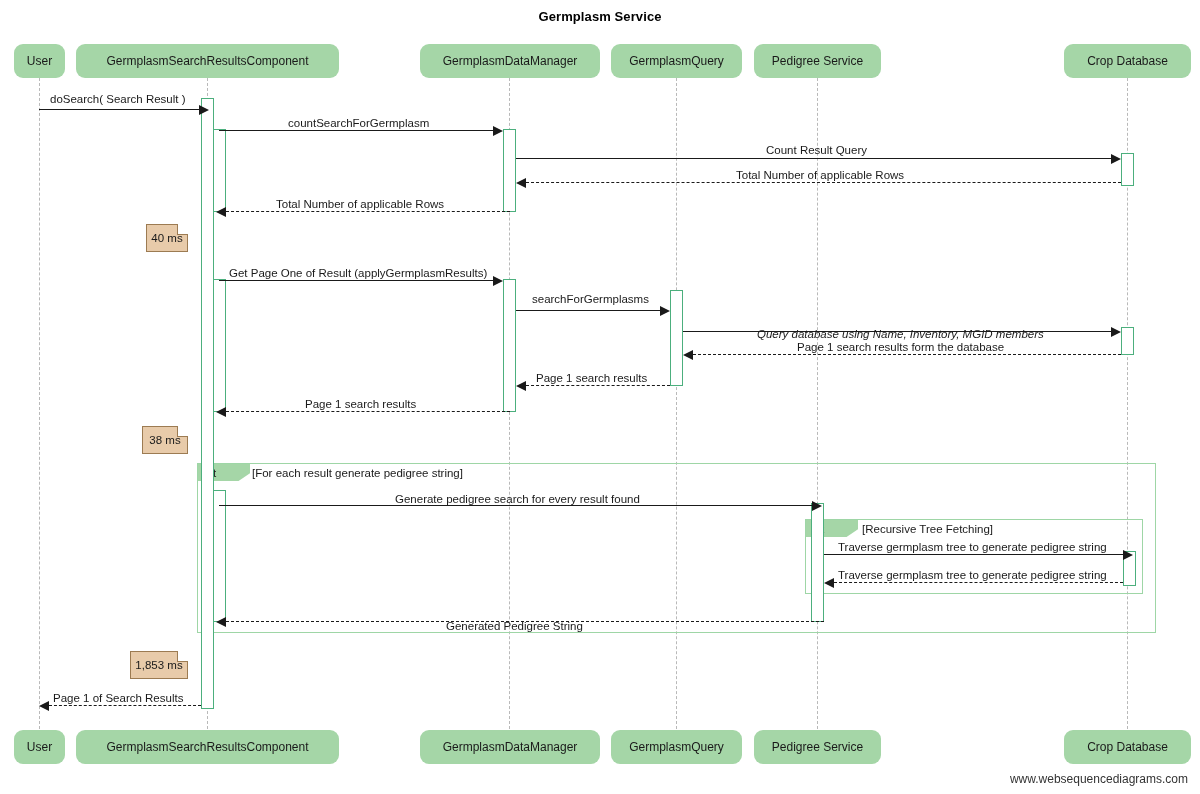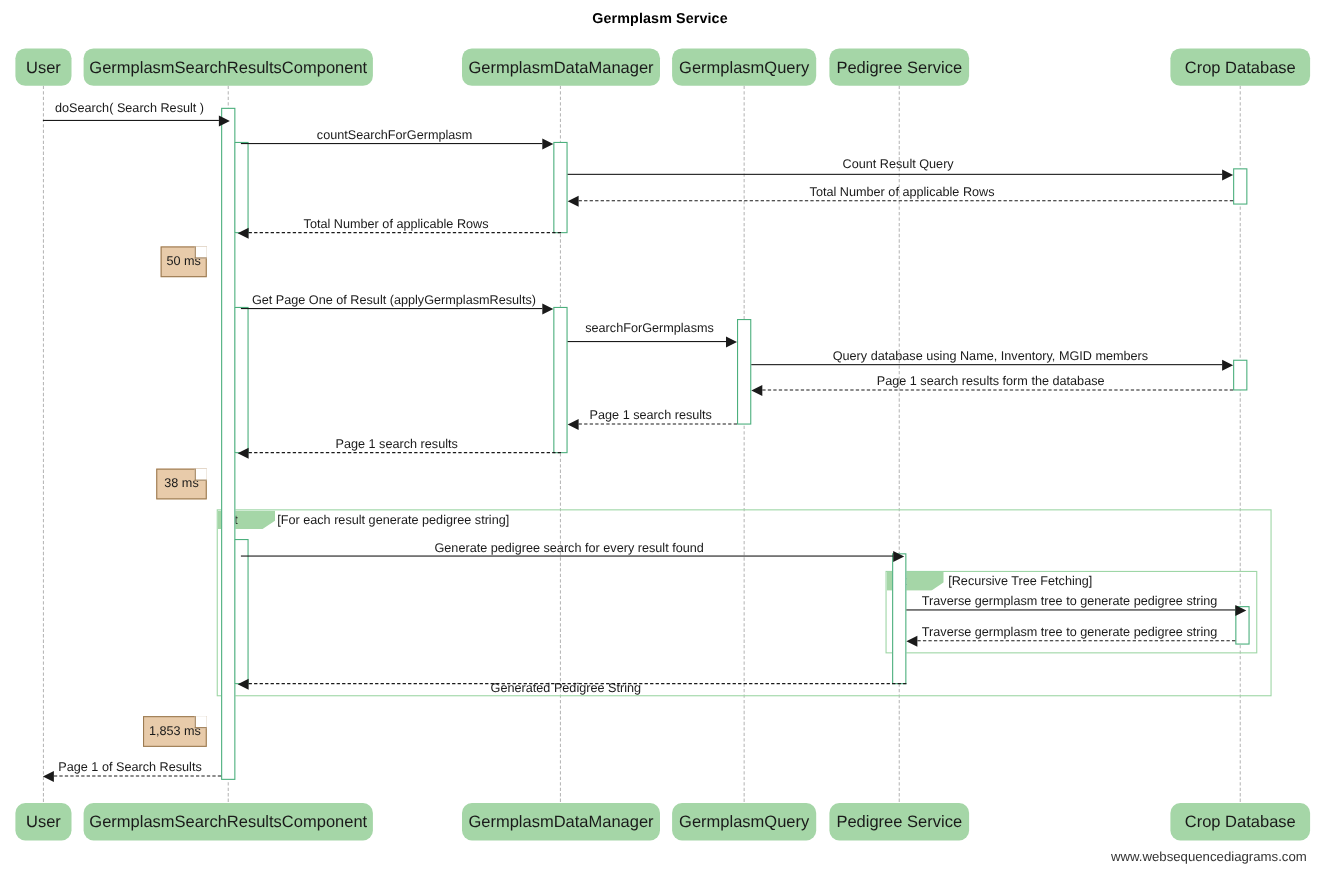--- a/index.html
+++ b/index.html
@@ -38,21 +38,21 @@
     color: #333333;
   }
   
   .participant {
     position: absolute;
     background: #a5d6a7;
     border-radius: 9px;
     display: flex;
     align-items: center;
     justify-content: center;
-    font-size: 15px;
+    font-size: 12px;
     color: #1a1a1a;
     box-sizing: border-box;
     height: 34px;
     white-space: nowrap;
   }
   
   .lifeline {
     position: absolute;
     width: 0;
     border-left: 1px dashed #b9b9b9;
@@ -213,38 +213,38 @@
     <span class="arrowhead left"></span>
   </div>
   <div class="msg-label" style="left:736px; top:169px;">Total Number of applicable Rows</div>
 
   <div class="msg dashed" style="left:226px; top:211px; width:284px;">
     <span class="arrowhead left"></span>
   </div>
   <div class="msg-label" style="left:276px; top:198px;">Total Number of applicable Rows</div>
 
   <div class="note" style="left:146px; top:224px; width:42px;">
-    <span>50 ms</span>
+    <span>40 ms</span>
     <span class="fold"></span>
   </div>
 
   <div class="msg solid" style="left:219px; top:280px; width:274px;">
     <span class="arrowhead right"></span>
   </div>
   <div class="msg-label" style="left:229px; top:267px;">Get Page One of Result (applyGermplasmResults)</div>
 
   <div class="msg solid" style="left:516px; top:310px; width:144px;">
     <span class="arrowhead right"></span>
   </div>
   <div class="msg-label" style="left:532px; top:293px;">searchForGermplasms</div>
 
   <div class="msg solid" style="left:683px; top:331px; width:428px;">
     <span class="arrowhead right"></span>
   </div>
-  <div class="msg-label" style="left:757px; top:318px;">Query database using Name, Inventory, MGID members</div>
+  <div class="msg-label" style="left:757px; top:328px;font-style:italic;">Query database using Name, Inventory, MGID members</div>
 
   <div class="msg dashed" style="left:693px; top:354px; width:428px;">
     <span class="arrowhead left"></span>
   </div>
   <div class="msg-label" style="left:797px; top:341px;">Page 1 search results form the database</div>
 
   <div class="msg dashed" style="left:526px; top:385px; width:144px;">
     <span class="arrowhead left"></span>
   </div>
   <div class="msg-label" style="left:536px; top:372px;">Page 1 search results</div>

